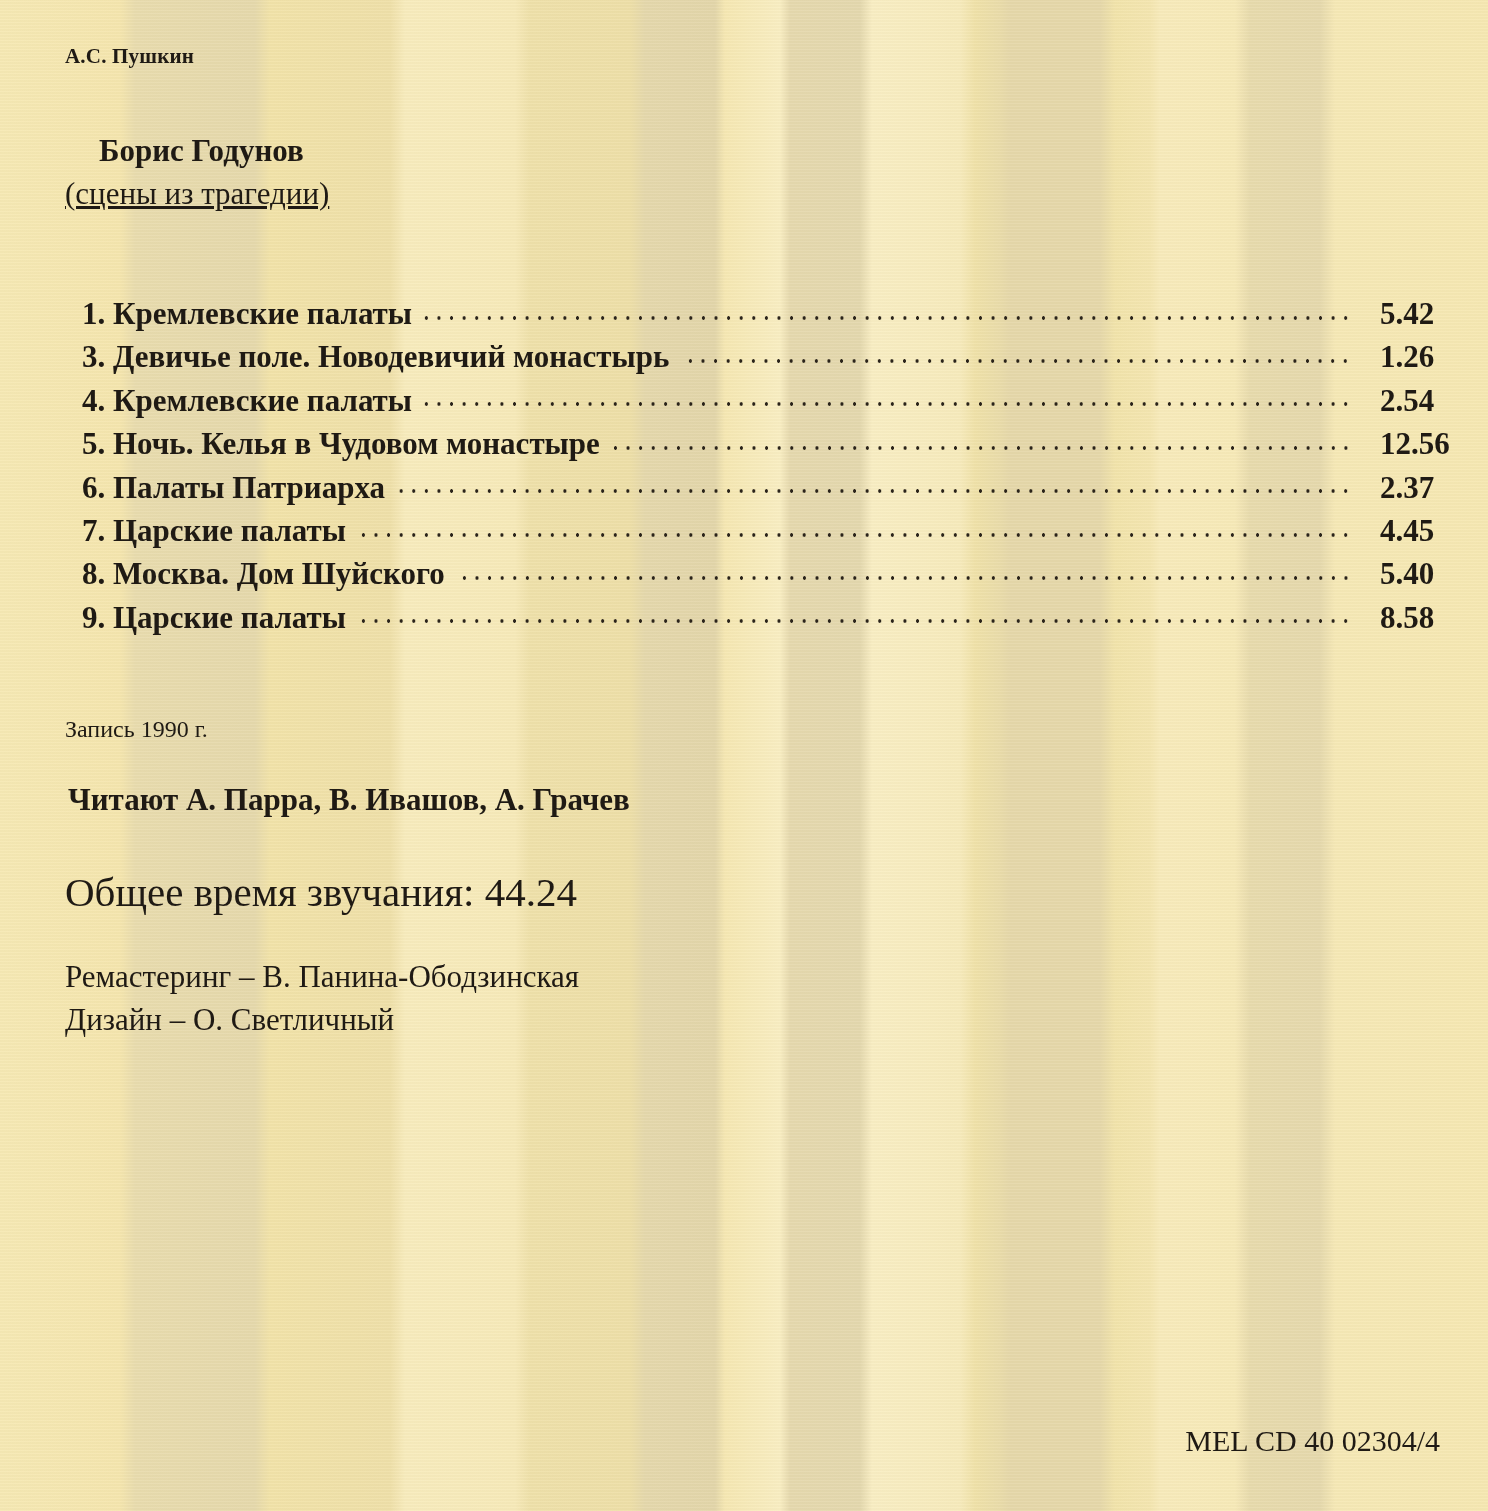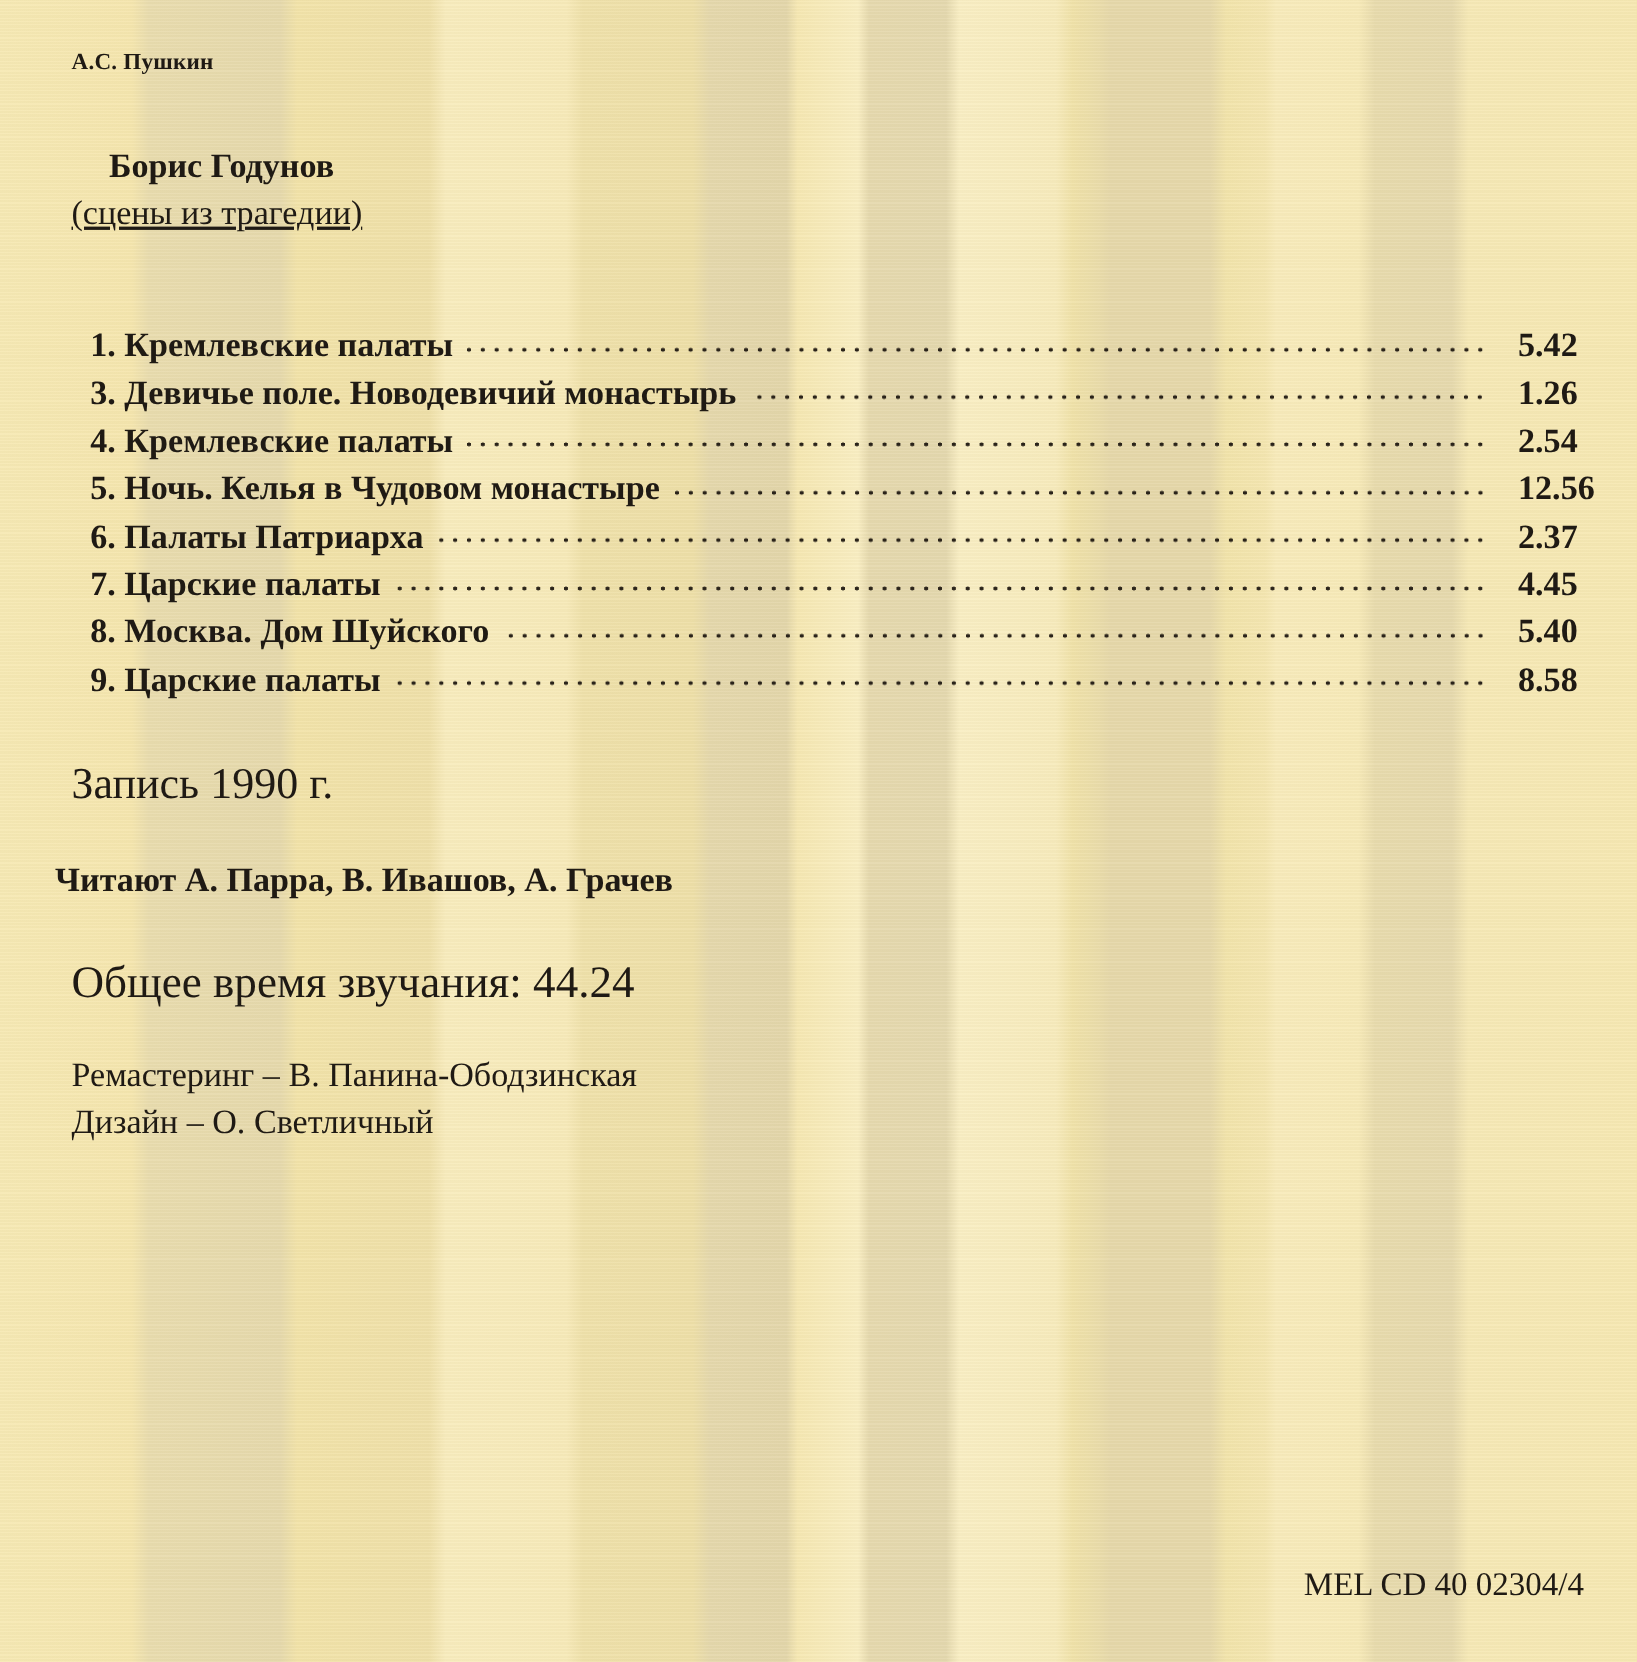--- a/index.html
+++ b/index.html
@@ -56,22 +56,22 @@
     font-size: 31px; line-height: 43px;
   }
   .track-name { white-space: nowrap; padding-right: 8px; }
   .leader {
     flex: 1; height: 6px; margin: 0 28px 0 4px;
     background-image: radial-gradient(circle, #2a231a 1.6px, transparent 1.9px);
     background-size: 12.6px 6px; background-repeat: repeat-x; background-position: right center;
     align-self: center; position: relative; top: 4px;
   }
   .duration { width: 72px; text-align: left; white-space: nowrap; }
-  .recorded { position: absolute; left: 65px; top: 688px; font-size: 40px; }
-  .readers { position: absolute; left: 50px; top: 782px; font-size: 31px; font-weight: bold; }
+  .recorded { position: absolute; left: 65px; top: 716px; font-size: 24px; }
+  .readers { position: absolute; left: 68px; top: 782px; font-size: 31px; font-weight: bold; }
   .total { position: absolute; left: 65px; top: 868px; font-size: 41px; }
   .credits { position: absolute; left: 65px; top: 955px; font-size: 31px; line-height: 43px; }
   .catalog { position: absolute; right: 48px; top: 1424px; font-size: 30px; margin-left: 44px; }
 </style>
 </head>
 <body>
 
 <div class="bg"></div>
 
 <div class="page">

